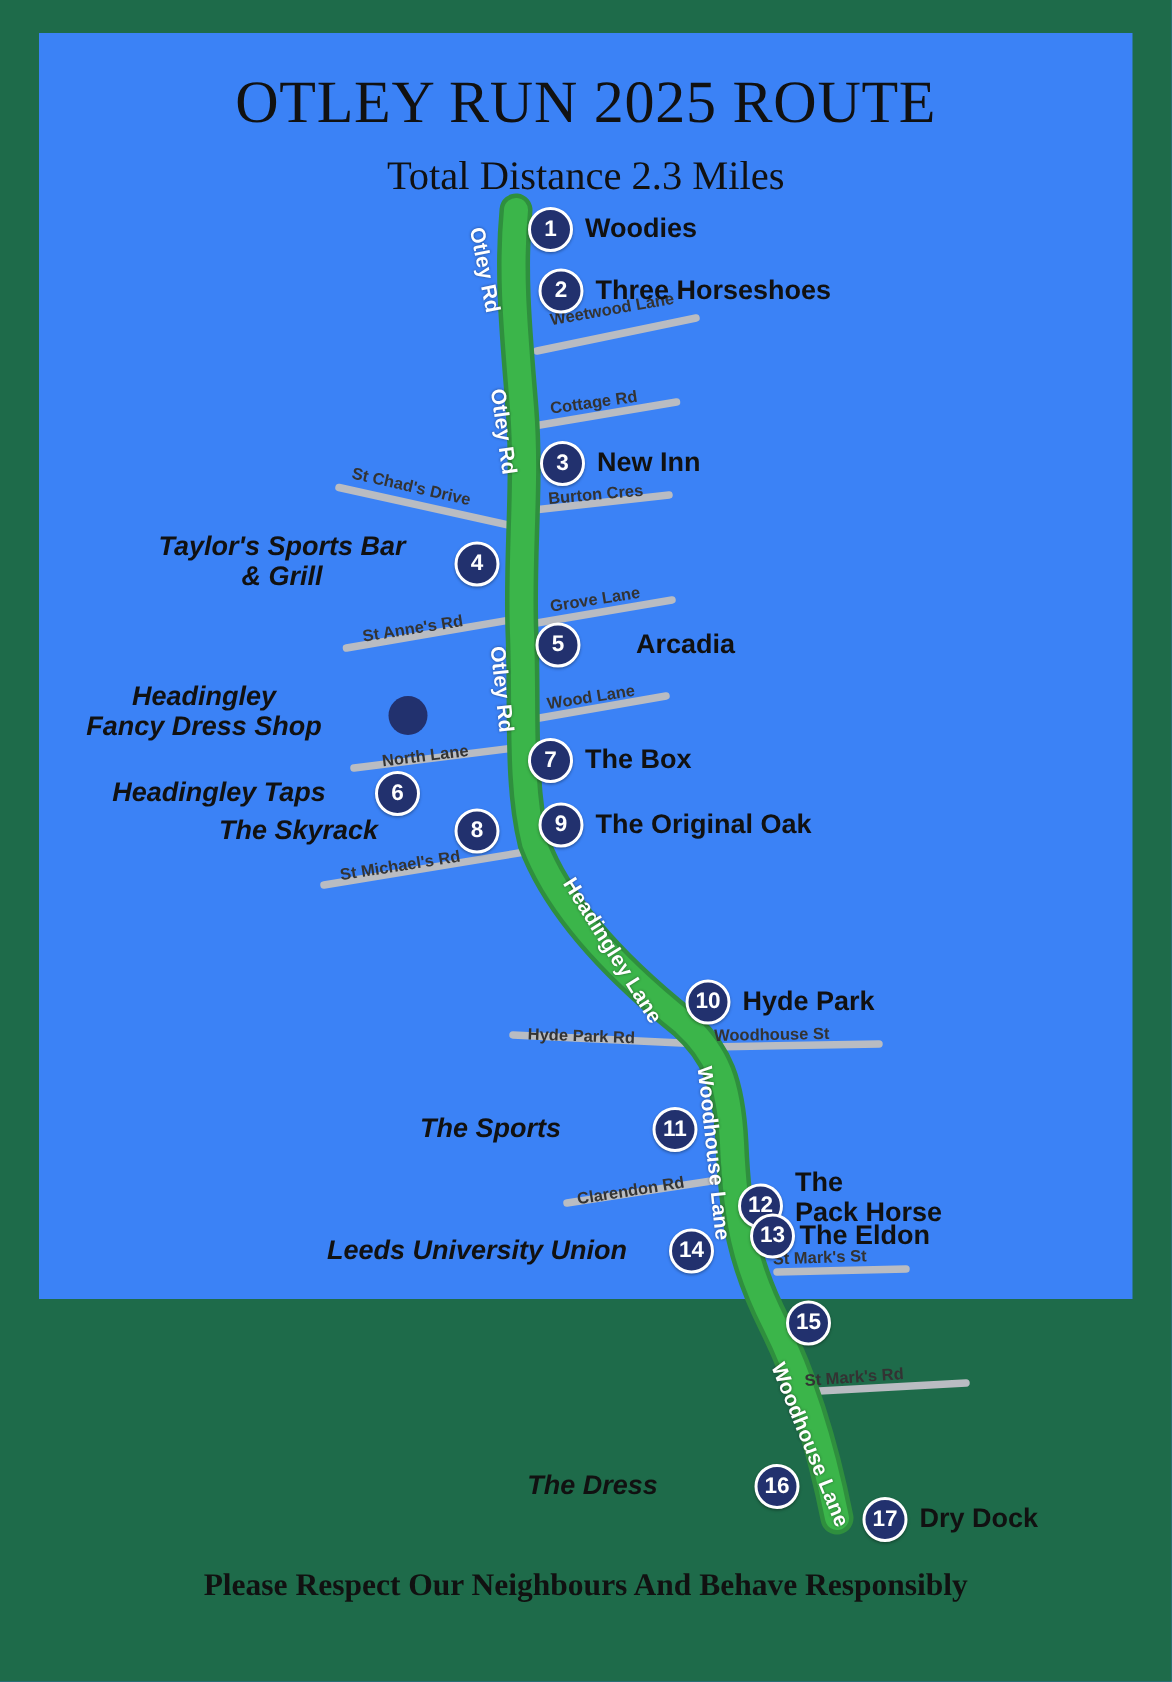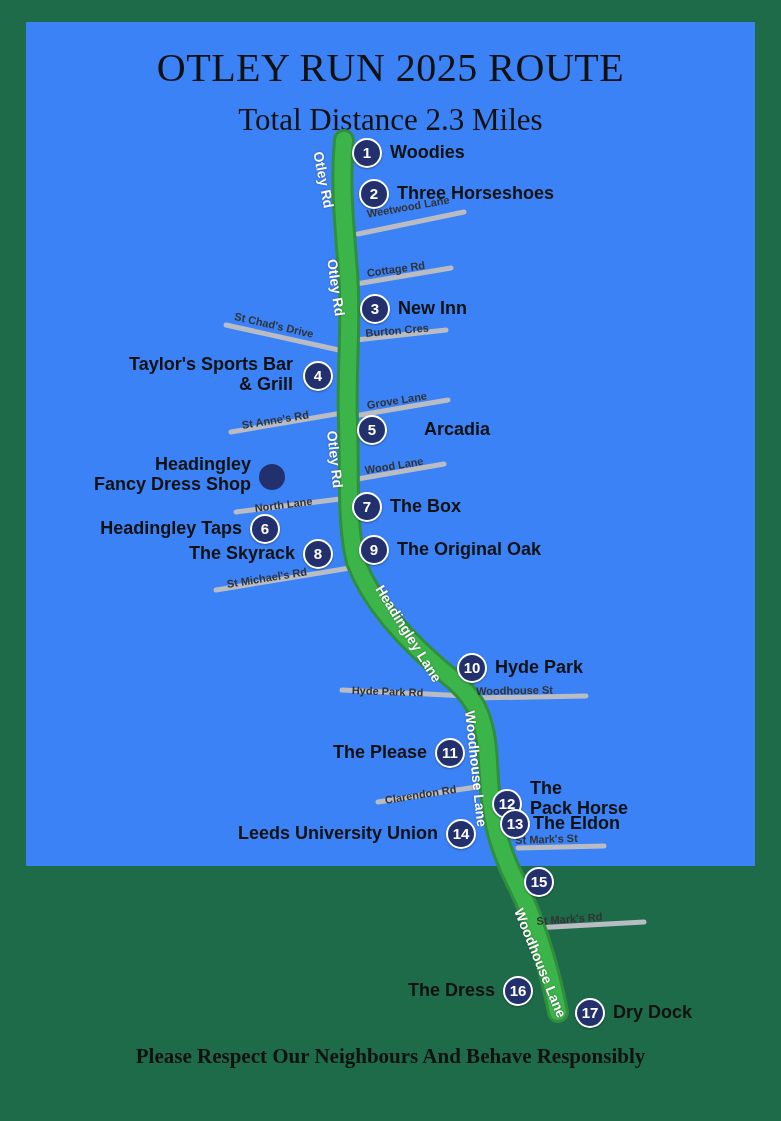--- a/index.html
+++ b/index.html
@@ -39,21 +39,21 @@
     letter-spacing: 0.5px;
     color: #111111;
   }
   #subtitle {
     position: absolute;
     left: 0;
     top: 80px;
     width: 729px;
     text-align: center;
     font-family: "Liberation Serif", serif;
-    font-size: 31px;
+    font-size: 27px;
     color: #111111;
   }
   #footer {
     position: absolute;
     left: 0;
     top: 1022px;
     width: 729px;
     text-align: center;
     font-family: "Liberation Serif", serif;
     font-weight: bold;
@@ -86,21 +86,21 @@
   .stop-label {
     position: absolute;
     font-family: "Liberation Sans", sans-serif;
     font-weight: bold;
     font-size: 18px;
     color: #111111;
     white-space: pre;
     line-height: 20px;
   }
   .stop-label.right { text-align: left; }
-  .stop-label.left  { text-align: right; }
+  .stop-label.left  { text-align: center; font-style: italic; }
   .street-label {
     position: absolute;
     font-family: "Liberation Sans", sans-serif;
     font-weight: bold;
     font-size: 11px;
     color: #333333;
     white-space: nowrap;
   }
   .road-label {
     position: absolute;
@@ -202,21 +202,21 @@
     <div class="stop-marker" style="left:277px; top:517px;">8</div>
     <div class="stop-label left" style="left:77px; top:521px; width:192px;">The Skyrack</div>
 
     <div class="stop-marker" style="left:333px; top:513px;">9</div>
     <div class="stop-label right" style="left:371px; top:517px;">The Original Oak</div>
 
     <div class="stop-marker" style="left:431px; top:631px;">10</div>
     <div class="stop-label right" style="left:469px; top:635px;">Hyde Park</div>
 
     <div class="stop-marker" style="left:409px; top:716px;">11</div>
-    <div class="stop-label left" style="left:201px; top:720px; width:200px;">The Please</div>
+    <div class="stop-label left" style="left:201px; top:720px; width:200px;">The Sports</div>
 
     <div class="stop-marker" style="left:466px; top:767px;">12</div>
     <div class="stop-label right" style="left:504px; top:756px;">The
 Pack Horse</div>
 
     <div class="stop-marker" style="left:474px; top:787px;">13</div>
     <div class="stop-label right" style="left:507px; top:791px;">The Eldon</div>
 
     <div class="stop-marker" style="left:420px; top:797px;">14</div>
     <div class="stop-label left" style="left:172px; top:801px; width:240px;">Leeds University Union</div>

